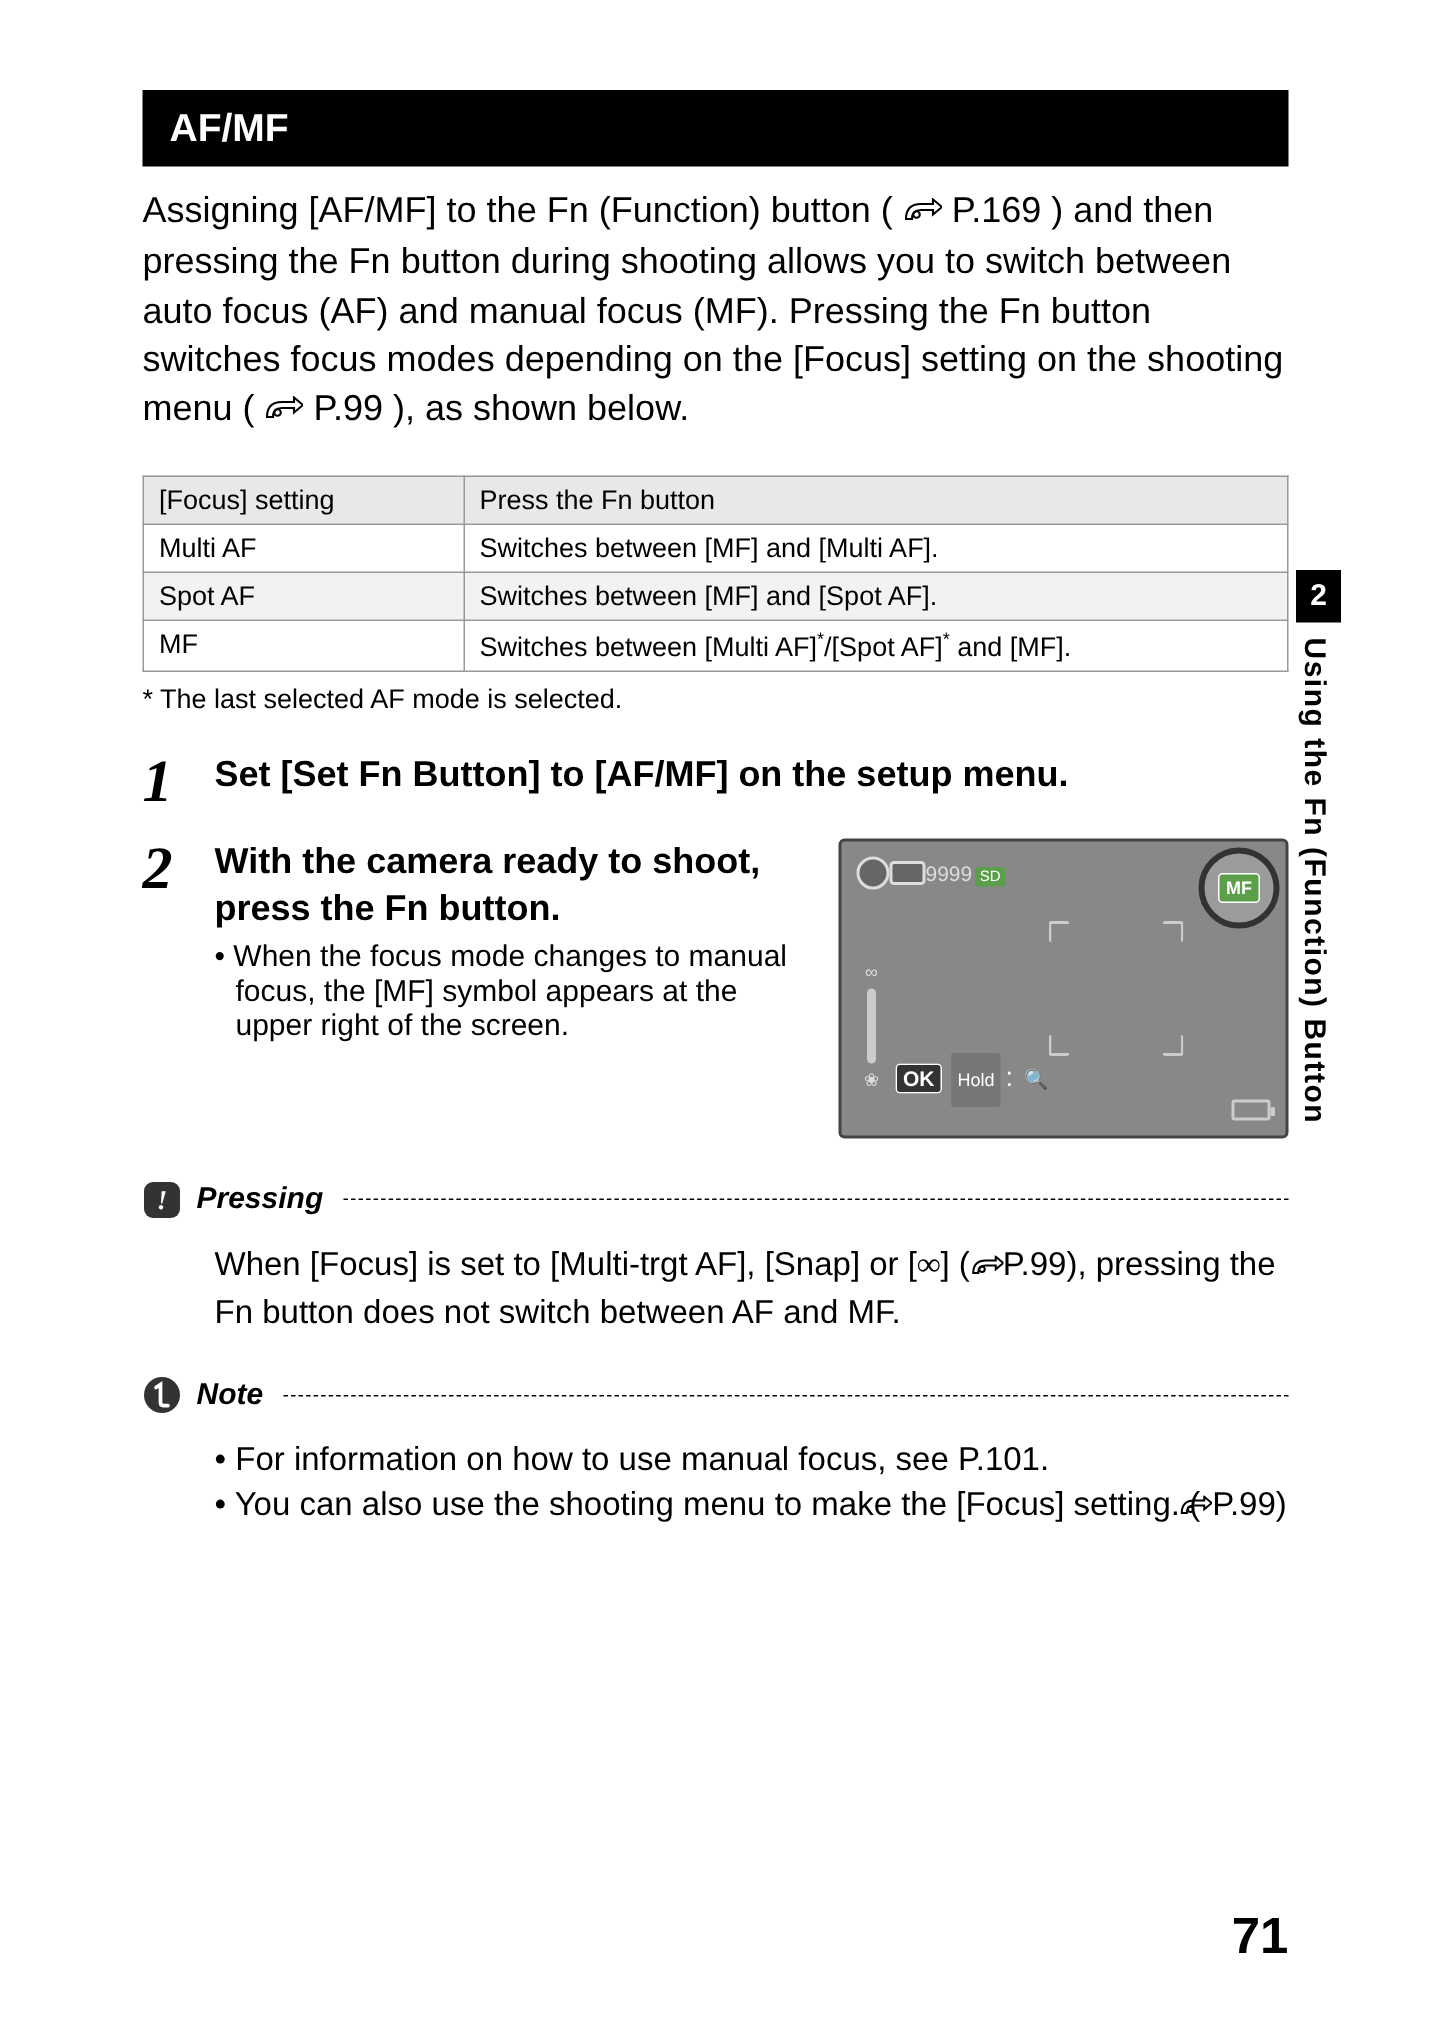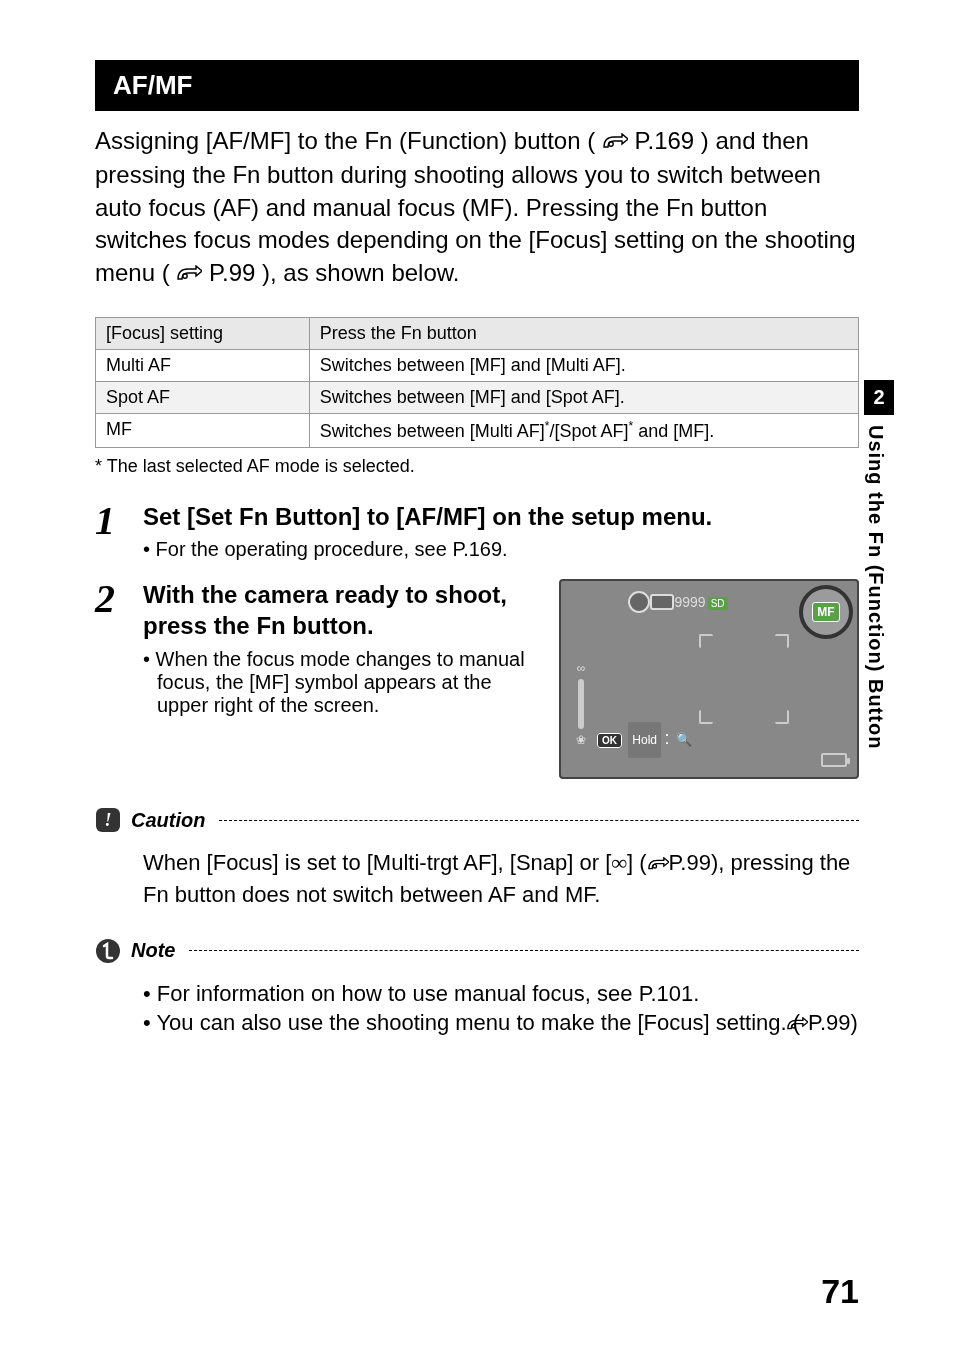--- a/index.html
+++ b/index.html
@@ -18,36 +18,36 @@
   .step-num { font-family: "Times New Roman", serif; font-style: italic; font-weight: bold; font-size: 40px; width: 48px; flex-shrink: 0; line-height: 1; }
   .step-body { flex: 1; }
   .step-title { font-weight: bold; font-size: 24px; line-height: 1.3; }
   .step-sub { font-size: 20px; margin-top: 6px; margin-left: 14px; text-indent: -14px; }
   .step-sub::before { content: "•  "; }
   .step2-row { display: flex; gap: 18px; align-items: flex-start; }
   .step2-text { flex: 1; }
   .screen { width: 300px; height: 200px; border: 2px solid #444; border-radius: 4px; background: #888; position: relative; flex-shrink: 0; }
   .screen .mf-circle { position: absolute; top: 4px; right: 4px; width: 54px; height: 54px; border: 4px solid #333; border-radius: 50%; background: rgba(200,200,200,0.3); display:flex; align-items:center; justify-content:center; }
   .screen .mf-badge { background:#5b9f4a; color:#fff; font-size:12px; font-weight:bold; padding:2px 4px; border-radius:3px; border:1px solid #fff; }
-  .screen .top-icons { position:absolute; top:10px; left:10px; right:72px; display:flex; justify-content:center; align-items:center; }
+  .screen .top-icons { position:absolute; top:10px; left:10px; right:72px; display:flex; justify-content:flex-start; align-items:center; }
   .screen .flash-icon { width:22px; height:22px; border:2px solid #ddd; border-radius:50%; background:#666; position:relative; }
   .screen .cam-icon { width:24px; height:16px; border:2px solid #ddd; border-radius:3px; background:#666; position:relative; }
   .screen .count { font-size:14px; color:#ddd; }
   .screen .count .sd { background:#5b9f4a; color:#fff; font-size:10px; padding:1px 3px; border-radius:2px; margin-left:2px;}
   .screen .corners { position:absolute; top:50%; left:50%; transform:translate(-50%,-50%); width:160px; height:90px; }
   .corner { position:absolute; width:14px; height:14px; border:2px solid #ccc; border-radius:2px; }
   .c-tl{top:0;left:70px;border-right:none;border-bottom:none;}
   .c-tr{top:0;right:0;border-left:none;border-bottom:none;}
   .c-bl{bottom:0;left:70px;border-right:none;border-top:none;}
   .c-br{bottom:0;right:0;border-left:none;border-top:none;}
   .screen .left-bar { position:absolute; left:10px; top:80px; bottom:30px; width:20px; display:flex; flex-direction:column; align-items:center; }
   .screen .left-bar .gauge { flex:1; width:6px; background:#ccc; border-radius:3px; margin:4px 0;}
   .screen .left-bar .ic { font-size:12px; color:#ddd; }
   .screen .ok-hold { position:absolute; left:36px; bottom:28px; font-size:12px; color:#fff; }
-  .screen .ok-hold .ok { background:#333; border:1px solid #fff; padding:1px 4px; border-radius:3px; font-weight:bold; font-size:10px;}
+  .screen .ok-hold .ok { background:#333; border:1px solid #fff; padding:1px 4px; border-radius:3px; font-weight:bold; font-size:14px;}
   .screen .ok-hold .hold { background:#777; padding:11px 4px; border-radius:2px; margin-left:3px;}
   .screen .ok-hold .mag { color:#cde; margin-left:4px; font-size:13px;}
   .screen .battery { position:absolute; right:10px; bottom:10px; width:26px; height:14px; border:2px solid #ccc; border-radius:2px;}
   .screen .battery::after { content:""; position:absolute; right:-5px; top:3px; width:3px; height:6px; background:#ccc; border-radius:1px;}
   .callout { margin-top: 28px; }
   .callout-head { display:flex; align-items:center; gap:10px; }
   .callout-icon { width:26px; height:26px; flex-shrink:0; }
   .callout-title { font-weight:bold; font-style:italic; font-size:20px; }
   .callout .dashes { flex:1; border-top:1px dashed #000; height:0; margin-left:4px; }
   .callout-body { font-size:22px; margin-left:48px; margin-top:15px; line-height:1.35; }
@@ -112,21 +112,20 @@
     </table>
 
   <p class="footnote">*    The last selected AF mode is selected.</p>
 
   <div class="steps">
 
     <div class="step">
       <div class="step-num">1</div>
       <div class="step-body">
         <div class="step-title">Set [Set Fn Button] to [AF/MF] on the setup menu.</div>
-        <div class="step-sub"><span>For the operating procedure, see P.169.</span></div>
       </div>
     </div>
 
     <div class="step">
       <div class="step-num">2</div>
       <div class="step-body step2-row">
         <div class="step2-text">
           <div class="step-title">With the camera ready to shoot, press the Fn button.</div>
           <div class="step-sub"><span>When the focus mode changes to manual focus, the [MF] symbol appears at the upper right of the screen.</span></div>
         </div>
@@ -166,21 +165,21 @@
   </div>
 
   <div class="callout">
     <div class="callout-head">
       <span class="callout-icon">
         <svg width="26" height="26" viewBox="0 0 26 26">
             <rect x="1" y="1" width="24" height="24" rx="6" fill="#333"></rect>
             <text x="13" y="19" text-anchor="middle" fill="#fff" font-family="Georgia" font-weight="bold" font-style="italic" font-size="18">!</text>
           </svg>
       </span>
-      <span class="callout-title">Caution</span>
+      <span class="callout-title">Pressing</span>
       <span class="dashes"></span>
     </div>
     <div class="callout-body">
       <span>When [Focus] is set to [Multi-trgt AF], [Snap] or [</span><span class="inf-sym">∞</span><span>] (</span><span class="ref-icon"><svg width="22" height="15" viewBox="0 0 26 18">
             <path d="M2 14 Q2 4 12 4 L20 4 L20 1 L26 6 L20 11 L20 8 L12 8 Q6 8 6 14 Z" fill="none" stroke="#000" stroke-width="1.6"></path>
             <circle cx="9" cy="11" r="2.2" fill="none" stroke="#000" stroke-width="1.6"></circle>
           </svg></span><span>P.99</span><span>), pressing the Fn button does not switch between AF and MF.</span>
     </div>
   </div>
 

